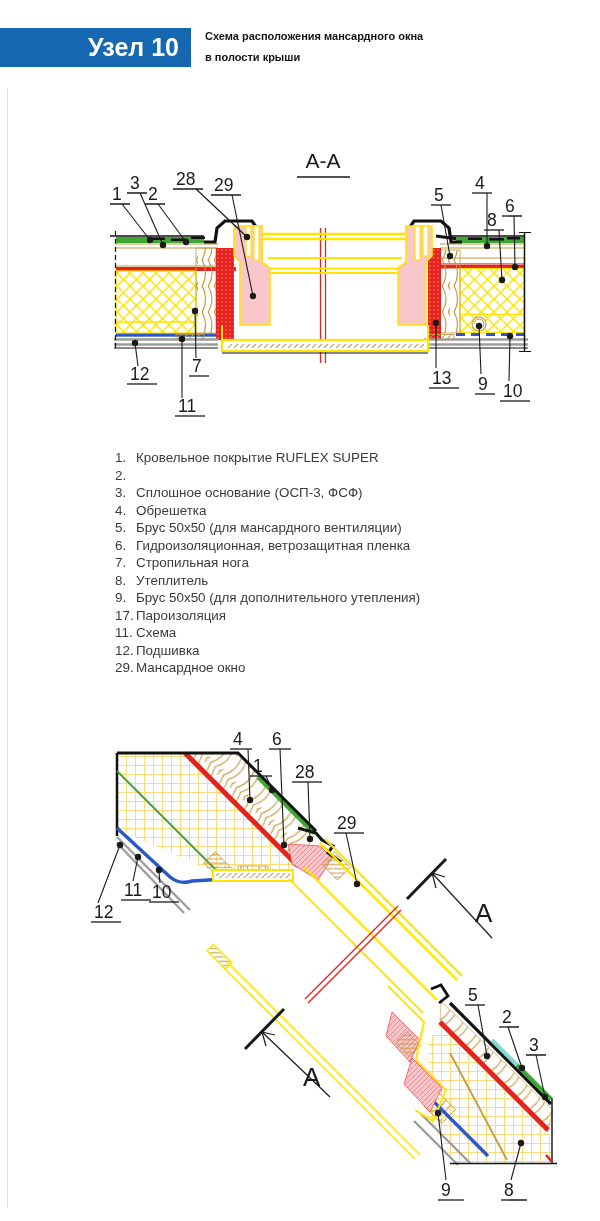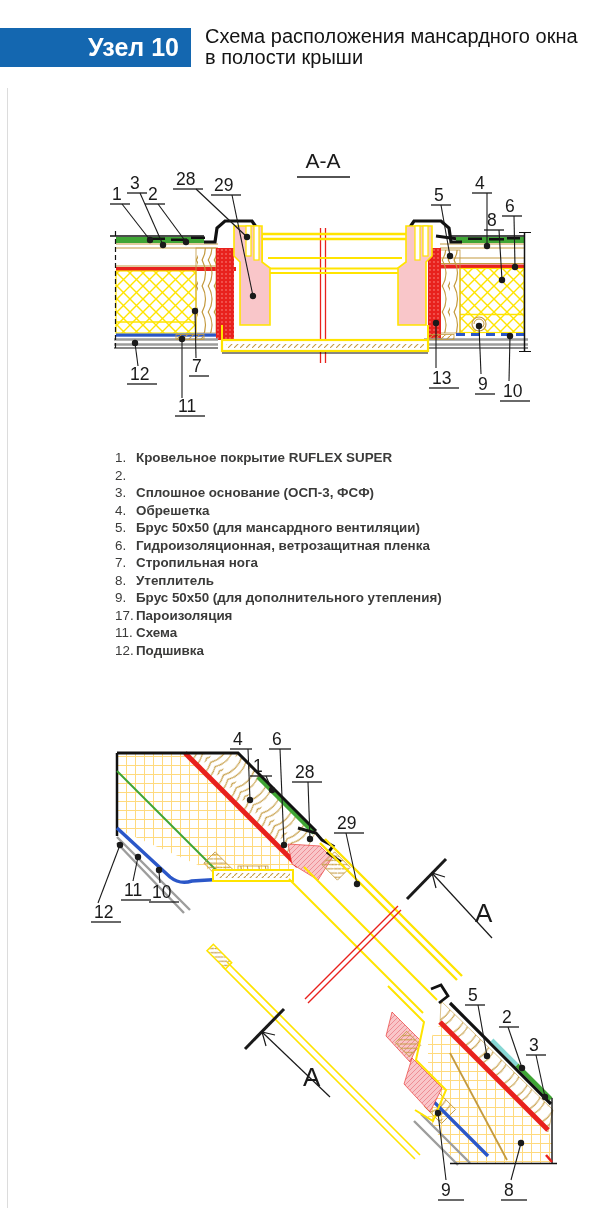--- a/index.html
+++ b/index.html
@@ -1,27 +1,27 @@
 <!DOCTYPE html>
 <html><head>
 <meta charset="utf-8">
 <style>
   html,body{margin:0;padding:0;background:#fff;}
   .page{position:relative;width:600px;height:1221px;background:#ffffff;overflow:hidden;
-        font-family:"Liberation Sans",sans-serif;}
+        font-family:"Liberation Sans",sans-serif;border-radius:17px;}
   .left-rule{position:absolute;left:7px;top:88px;width:1px;height:1120px;background:#dcdcdc;}
   .badge{position:absolute;left:0;top:28px;width:191px;height:39px;background:#1467b0;
          color:#ffffff;font-weight:bold;font-size:25px;line-height:39px;text-align:right;
          padding-right:12px;box-sizing:border-box;}
-  .title{position:absolute;left:205px;top:26px;font-size:20px;font-weight:normal;
+  .title{position:absolute;left:205px;top:26px;font-size:11px;font-weight:bold;
          color:#141414;line-height:21px;}
   .legend{position:absolute;left:115px;top:449px;}
   .lrow{display:flex;font-size:13.4px;line-height:17.5px;color:#3b3b3a;}
   .lnum{width:21px;flex:none;}
-  .ltxt{white-space:nowrap;font-weight:bold;}
+  .ltxt{white-space:nowrap;}
   svg.art{position:absolute;left:0;top:0;}
   text.co{font-size:17.5px;fill:#1a1a1a;}
   text.sec{font-size:21px;fill:#1a1a1a;}
   text.secA{font-size:26px;fill:#1a1a1a;}
   .ld{stroke:#1a1a1a;stroke-width:1.1;fill:none;}
   .ul{stroke:#1a1a1a;stroke-width:1.3;}
   .dot{fill:#1a1a1a;}
 </style>
 </head>
 <body>
@@ -419,14 +419,18 @@
         <span class="ltxt">Пароизоляция</span>
       </div>
     <div class="lrow">
         <span class="lnum">11.</span>
         <span class="ltxt">Схема</span>
       </div>
     <div class="lrow">
         <span class="lnum">12.</span>
         <span class="ltxt">Подшивка</span>
       </div>
+    <div class="lrow">
+        <span class="lnum">29.</span>
+        <span class="ltxt">Мансардное окно</span>
+      </div>
   </div>
 </div>
 
 </body></html>

